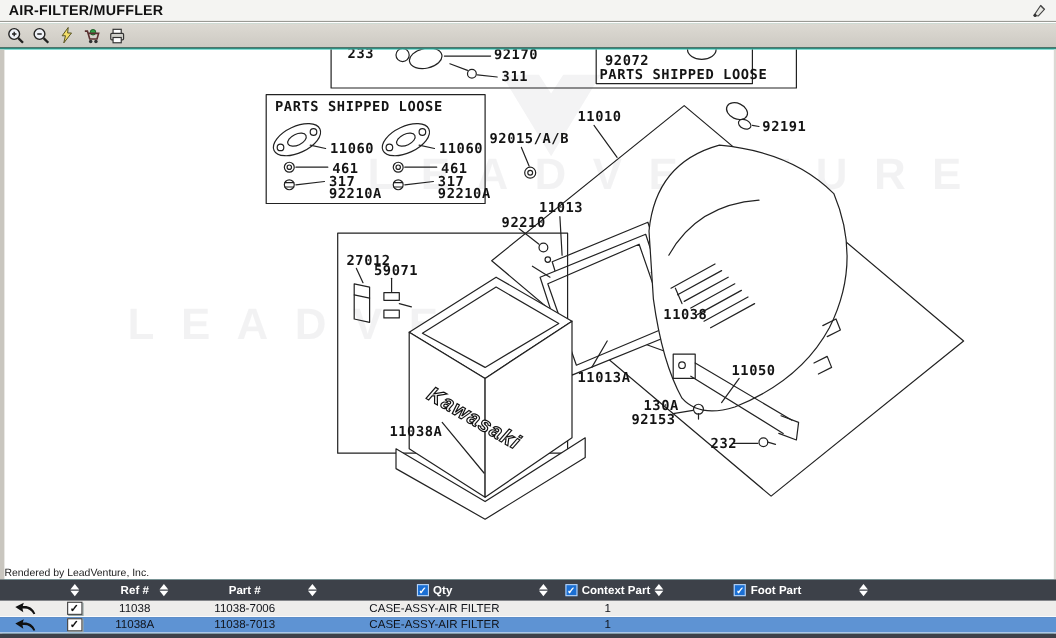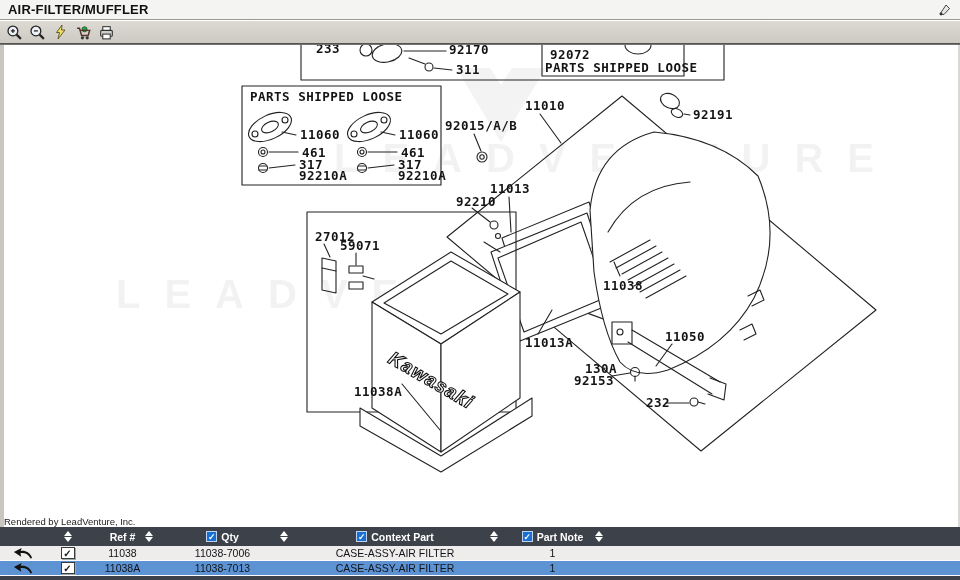--- a/index.html
+++ b/index.html
@@ -1,18 +1,18 @@
 <!DOCTYPE html>
 <html><head>
 <meta charset="utf-8">
 <style>
   * { margin:0; padding:0; box-sizing:border-box; }
   html,body { width:960px; height:580px; overflow:hidden; background:#fff;
               font-family:"Liberation Sans", sans-serif; }
-  #app { position:relative; width:960px; height:580px; background:#737373;border-radius:10px; }
+  #app { position:relative; width:960px; height:580px; background:#14b8a6;border-radius:10px; }
 
   
   .titlebar { position:absolute; top:0; left:0; width:960px; height:20px;
               background:#f4f4f2; border-bottom:1px solid #9a9a94;
               display:flex; align-items:center; justify-content:space-between; }
   .titlebar h1 { font-size:13px; font-weight:bold; color:#111; padding-left:8px; letter-spacing:.2px; }
   .title-icon { width:18px; height:16px; margin-right:6px; display:flex; align-items:center; }
 
   
   .toolbar { position:absolute; top:20px; left:0; width:960px; height:24px;
@@ -272,32 +272,36 @@
     <div class="thead">
       <div class="th"></div>
       <div class="th">
           <span class="sort"></span>
         </div>
       <div class="th">
         <span>Ref #</span>
         <span class="sort edge"></span>
       </div>
       <div class="th">
+        <span>Part #</span>
+        <span class="sort edge"></span>
+      </div>
+      <div class="th">
         <span class="hcb"></span>
         <span>Qty</span>
         <span class="sort edge"></span>
       </div>
       <div class="th">
         <span class="hcb"></span>
         <span>Context Part</span>
         <span class="sort edge"></span>
       </div>
       <div class="th">
         <span class="hcb"></span>
-        <span>Part Note</span>
+        <span>Foot Part</span>
         <span class="sort edge"></span>
       </div>
     </div>
 
     <div class="trow">
       <div class="td rowarrow">
         <svg width="20" height="12" viewBox="0 0 22 13">
           <path d="M21,12 C19,5.5 13,3.5 8.5,4.3 L9.5,1 L1,5.3 L9,10.5 L8.2,6.8 C12.8,6 16.8,7.8 19.3,12.5 Z" fill="#111"></path>
         </svg>
       </div>

